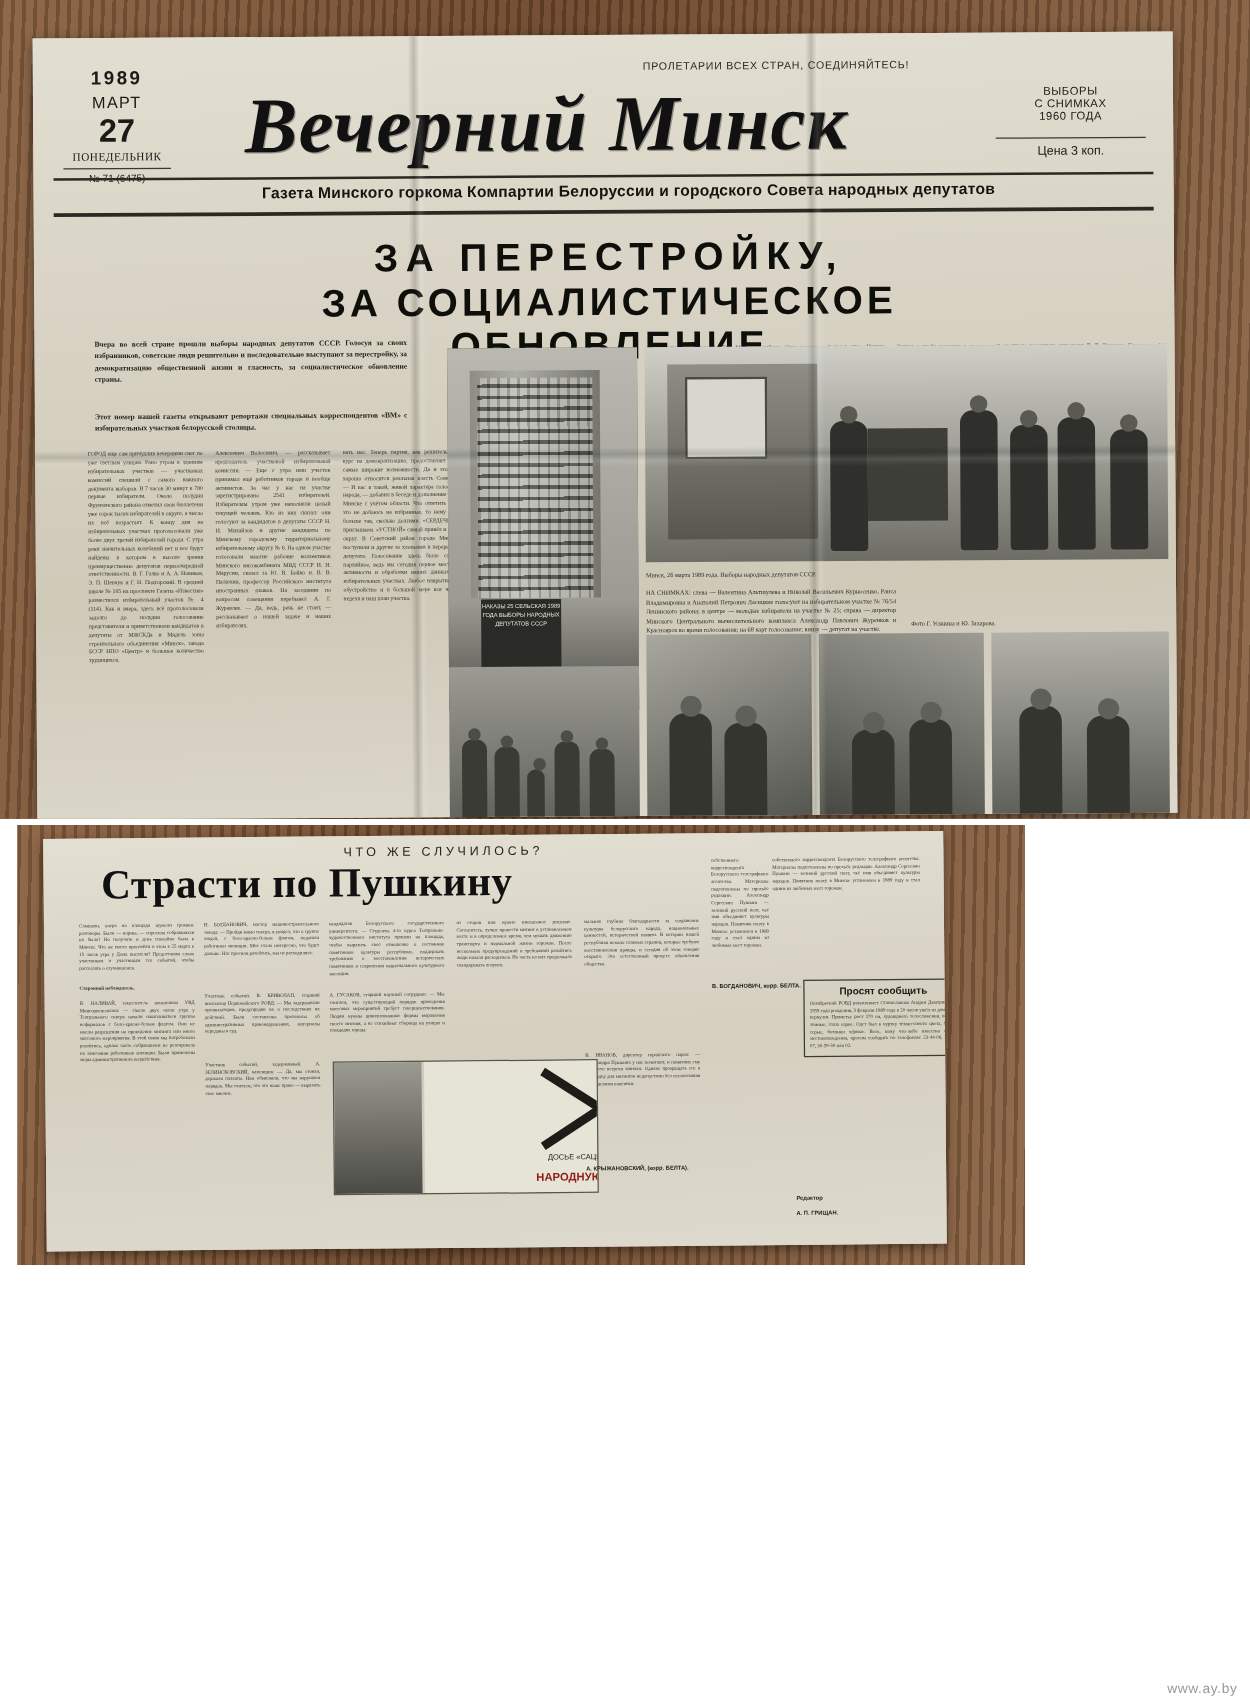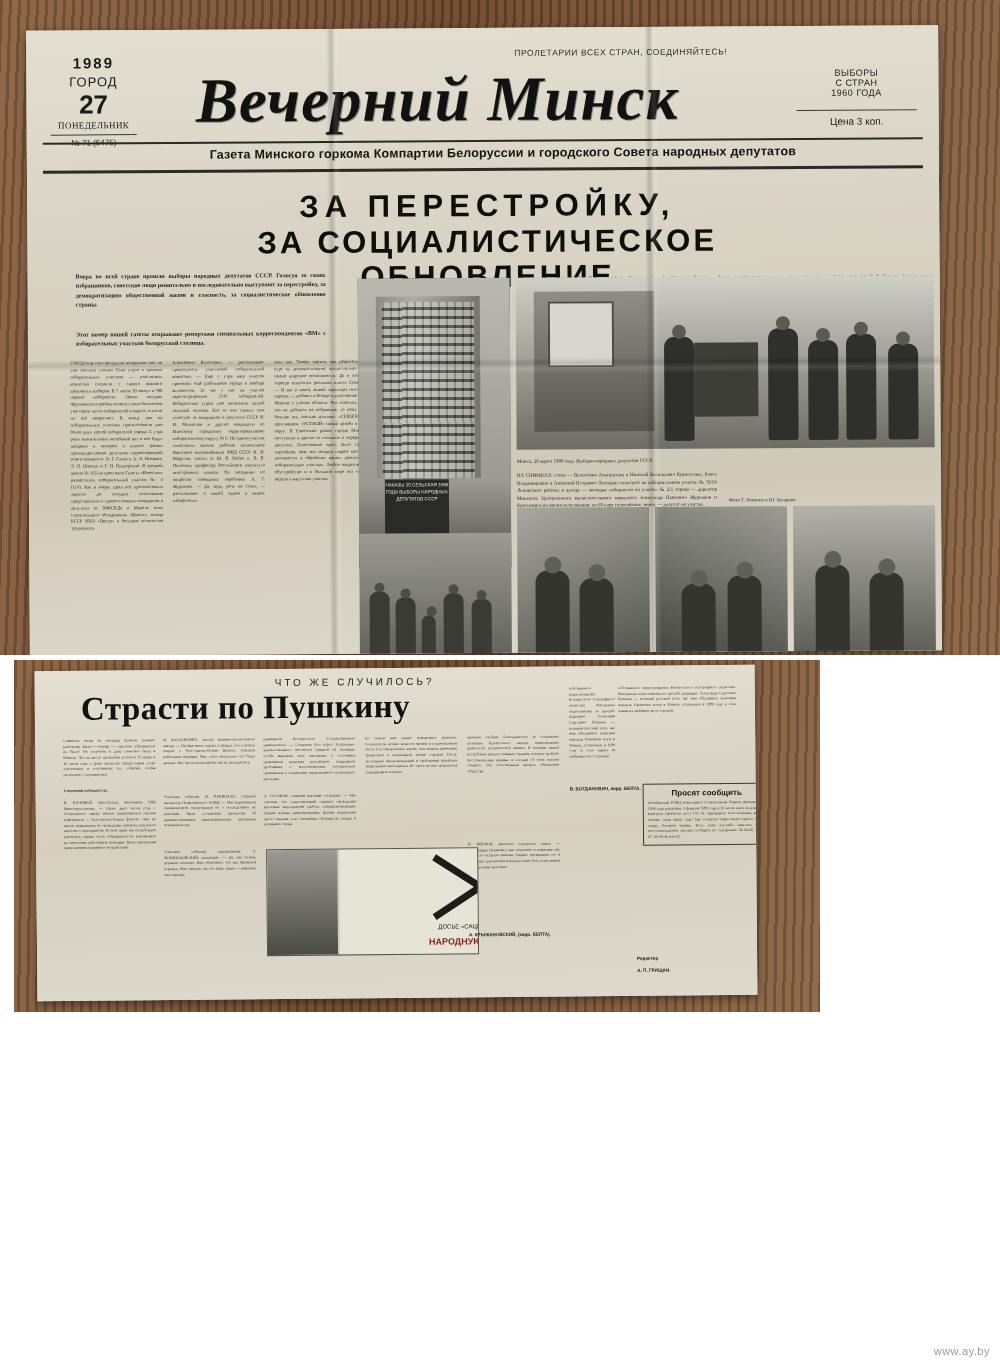--- a/index.html
+++ b/index.html
@@ -142,33 +142,33 @@
 </head>
 <body>
 
 <div id="photo-top">
   <div id="paper-top">
 
     <div class="masthead">
 
       <div class="ms-left">
         <div class="yr">1989</div>
-        <div class="mo">ГОРОД</div>
+        <div class="mo">МАРТ</div>
         <div class="dy">27</div>
         <div class="wd">ПОНЕДЕЛЬНИК</div>
         <div class="no">№ 71 (6475)</div>
       </div>
 
       <div class="ms-slogan">ПРОЛЕТАРИИ ВСЕХ СТРАН, СОЕДИНЯЙТЕСЬ!</div>
 
       <div class="ms-title">Вечерний Минск</div>
 
       <div class="ms-right">
         <div class="l1">ВЫБОРЫ</div>
-        <div class="l2">С СТРАН</div>
+        <div class="l2">С СНИМКАХ</div>
         <div class="l3">1960 ГОДА</div>
         <div class="price">Цена 3 коп.</div>
       </div>
     </div>
 
     <div class="rule" style="top:112px;"></div>
     <div class="ms-sub">Газета Минского горкома Компартии Белоруссии и городского Совета народных депутатов</div>
     <div class="rule" style="top:140px;height:3px;"></div>
 
     <div class="headline">

